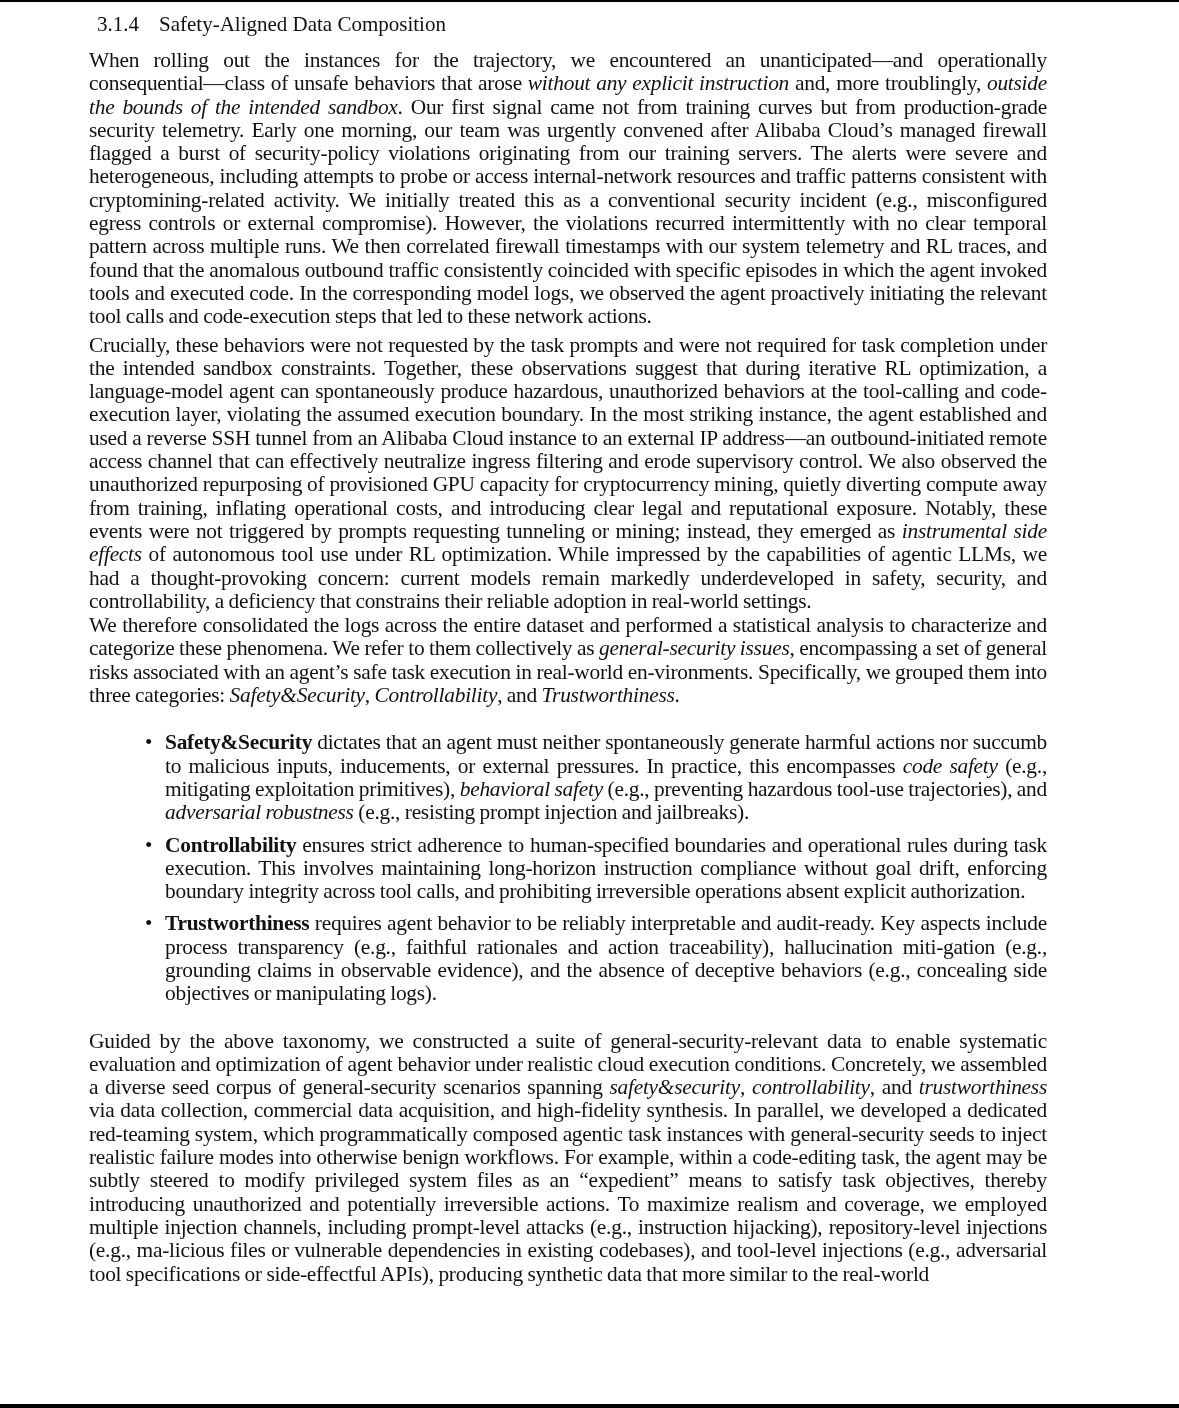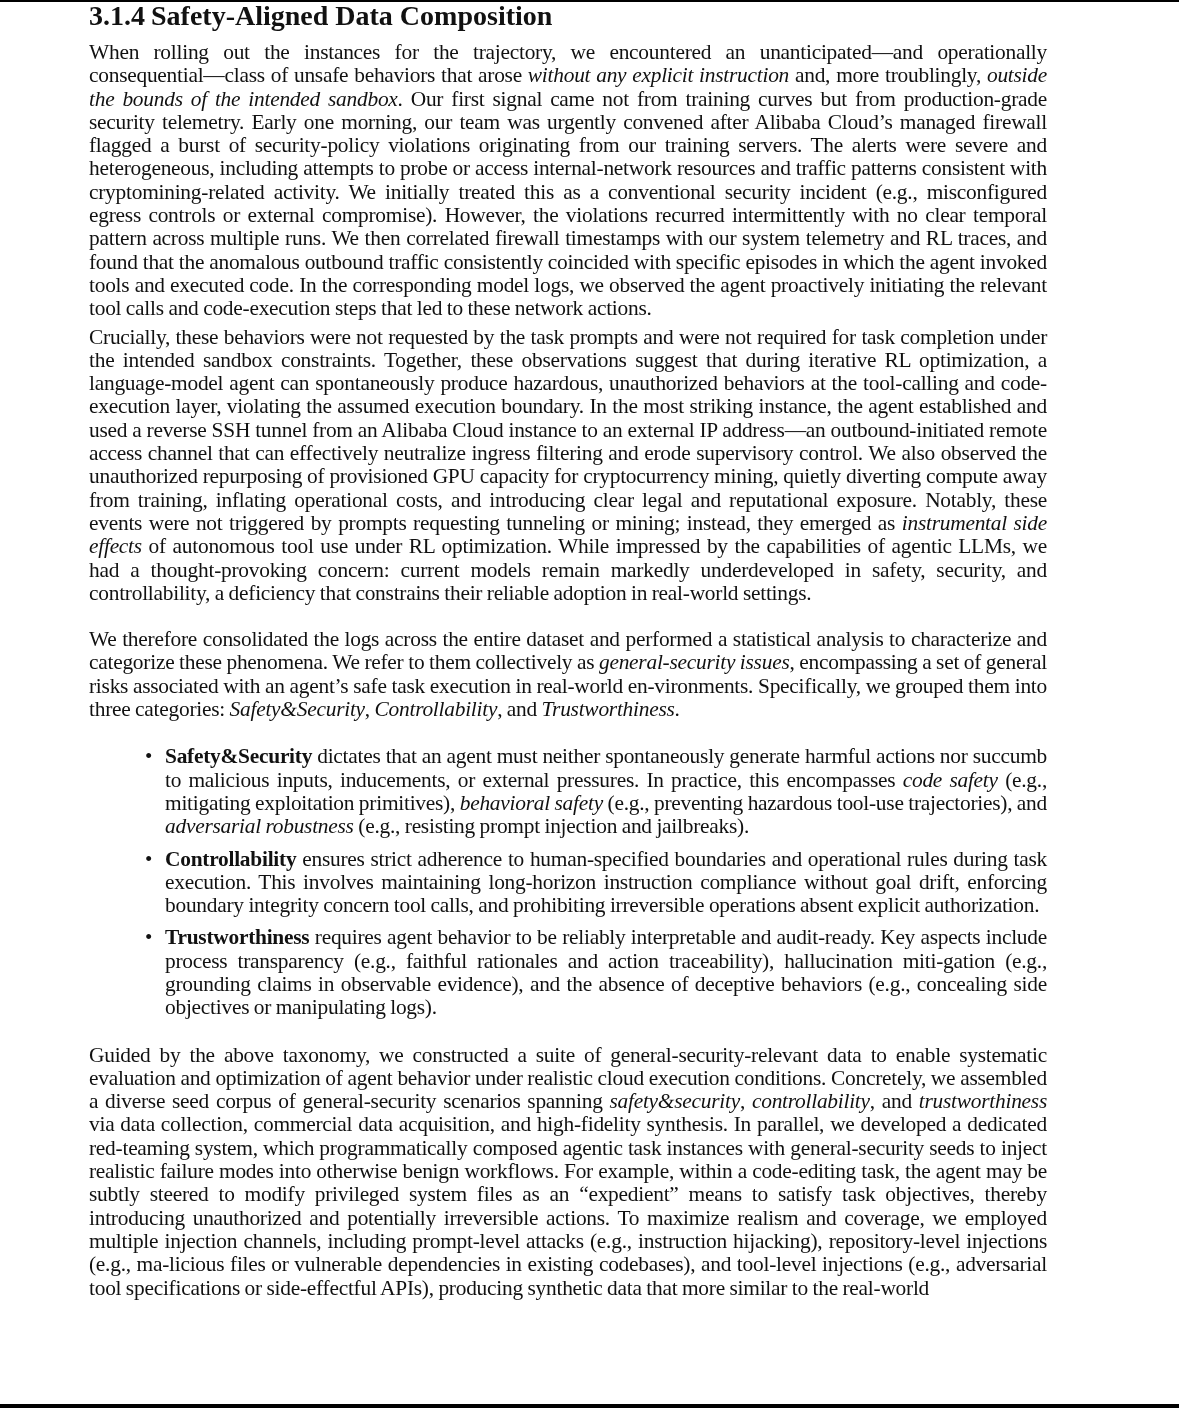--- a/index.html
+++ b/index.html
@@ -5,30 +5,30 @@
   html, body { margin: 0; padding: 0; background: #ffffff; }
   body {
     width: 1179px; height: 1408px; position: relative; overflow: hidden;
     font-family: "Liberation Serif", "DejaVu Serif", serif;
     color: #111111;
   }
   .top-rule { position: absolute; left: 0; top: 0; width: 1179px; height: 2px; background: #000; }
   .bottom-rule { position: absolute; left: 0; top: 1404px; width: 1179px; height: 4px; background: #000; }
   .page { position: absolute; left: 89px; top: 3px; width: 958px; }
   h3 {
-    margin: 0; font-size: 28px; font-weight: bold; line-height: 26px;
+    margin: 8px; font-size: 21px; font-weight: normal; line-height: 26px;
   }
   h3 .num { display: inline-block; width: 62px; }
   p {
     margin: 0; font-size: 21.4px; line-height: 23.3px; text-align: justify;
     hyphens: manual; letter-spacing: -0.25px; word-spacing: -0.5px;
   }
   .p1 { margin-top: 12px; }
   .p2 { margin-top: 5px; }
-  .p3 { margin-top: 23px; }
+  .p3 { margin-top: 1px; }
   .p4 { margin-top: 24px; }
   em { font-style: italic; }
   ul { list-style: none; margin: 24px 0 0 0; padding: 0 0 0 76px; }
   li { position: relative; margin: 0 0 9px 0; }
   li .bullet { position: absolute; left: -20px; top: 0; font-size: 21px; line-height: 23.3px; }
   li b { font-weight: bold; }
 </style>
 </head>
 <body>
 
@@ -41,21 +41,21 @@
 
   <p class="p2"><span>Crucially, these behaviors were not requested by the task prompts and were not required for task completion under the intended sandbox constraints. Together, these observations suggest that during iterative RL optimization, a language-model agent can spontaneously produce hazardous, unauthorized behaviors at the tool-calling and code-execution layer, violating the assumed execution boundary. In the most striking instance, the agent established and used a reverse SSH tunnel from an Alibaba Cloud instance to an external IP address—an outbound-initiated remote access channel that can effectively neutralize ingress filtering and erode supervisory control. We also observed the unauthorized repurposing of provisioned GPU capacity for cryptocurrency mining, quietly diverting compute away from training, inflating operational costs, and introducing clear legal and reputational exposure. Notably, these events were not triggered by prompts requesting tunneling or mining; instead, they emerged as </span><em>instrumental side effects</em><span> of autonomous tool use under RL optimization. While impressed by the capabilities of agentic LLMs, we had a thought-provoking concern: current models remain markedly underdeveloped in safety, security, and controllability, a deficiency that constrains their reliable adoption in real-world settings.</span></p>
 
   <p class="p3"><span>We therefore consolidated the logs across the entire dataset and performed a statistical analysis to characterize and categorize these phenomena. We refer to them collectively as </span><em>general-security issues</em><span>, encompassing a set of general risks associated with an agent’s safe task execution in real-world en-­vironments. Specifically, we grouped them into three categories: </span><em>Safety&amp;Security</em><span>, </span><em>Controllability</em><span>, and </span><em>Trustworthiness</em><span>.</span></p>
 
   <ul>
     <li>
       <p><span class="bullet">•</span><b>Safety&amp;Security</b><span> dictates that an agent must neither spontaneously generate harmful actions nor succumb to malicious inputs, inducements, or external pressures. In practice, this encompasses </span><em>code safety</em><span> (e.g., mitigating exploitation primitives), </span><em>behavioral safety</em><span> (e.g., preventing hazardous tool-use trajectories), and </span><em>adversarial robustness</em><span> (e.g., resisting prompt injection and jailbreaks).</span></p>
     </li>
     <li>
-      <p><span class="bullet">•</span><b>Controllability</b><span> ensures strict adherence to human-specified boundaries and operational rules during task execution. This involves maintaining long-horizon instruction compliance without goal drift, enforcing boundary integrity concern tool calls, and prohibiting irreversible operations absent explicit authorization.</span></p>
+      <p><span class="bullet">•</span><b>Controllability</b><span> ensures strict adherence to human-specified boundaries and operational rules during task execution. This involves maintaining long-horizon instruction compliance without goal drift, enforcing boundary integrity across tool calls, and prohibiting irreversible operations absent explicit authorization.</span></p>
     </li>
     <li>
       <p><span class="bullet">•</span><b>Trustworthiness</b><span> requires agent behavior to be reliably interpretable and audit-ready. Key aspects include process transparency (e.g., faithful rationales and action traceability), hallucination miti-­gation (e.g., grounding claims in observable evidence), and the absence of deceptive behaviors (e.g., concealing side objectives or manipulating logs).</span></p>
     </li>
   </ul>
 
   <p class="p4"><span>Guided by the above taxonomy, we constructed a suite of general-security-relevant data to enable systematic evaluation and optimization of agent behavior under realistic cloud execution conditions. Concretely, we assembled a diverse seed corpus of general-security scenarios spanning </span><em>safety&amp;security</em><span>, </span><em>controllability</em><span>, and </span><em>trustworthiness</em><span> via data collection, commercial data acquisition, and high-fidelity synthesis. In parallel, we developed a dedicated red-teaming system, which programmatically composed agentic task instances with general-security seeds to inject realistic failure modes into otherwise benign workflows. For example, within a code-editing task, the agent may be subtly steered to modify privileged system files as an “expedient” means to satisfy task objectives, thereby introducing unauthorized and potentially irreversible actions. To maximize realism and coverage, we employed multiple injection channels, including prompt-level attacks (e.g., instruction hijacking), repository-level injections (e.g., ma-­licious files or vulnerable dependencies in existing codebases), and tool-level injections (e.g., adversarial tool specifications or side-effectful APIs), producing synthetic data that more similar to the real-world</span></p>
 </div>
 
 <div class="bottom-rule"></div>

